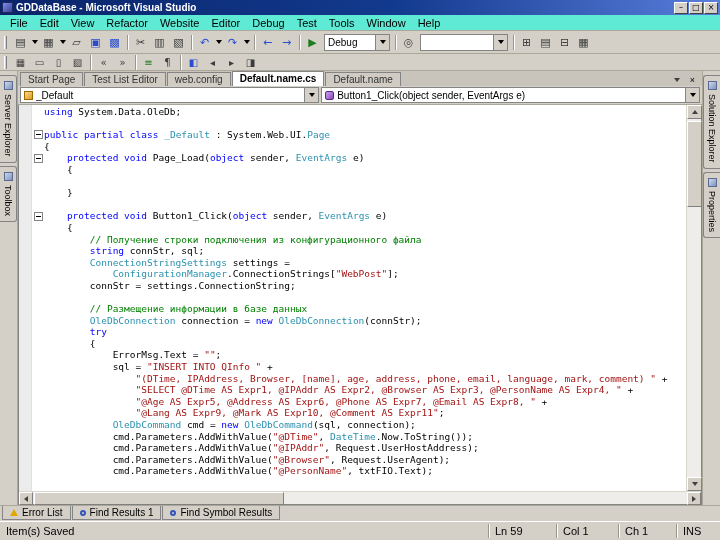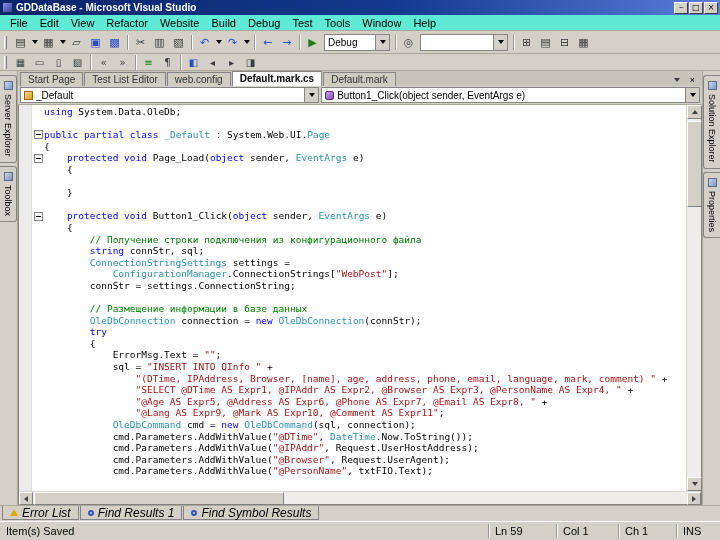--- a/index.html
+++ b/index.html
@@ -92,22 +92,22 @@
   .hscroll .sb-btn{width:14px;height:13px;}
   .hscroll .spacer{flex:1;}
   .h-thumb{position:absolute;top:0;left:15px;width:250px;height:13px;background:#d4d0c8;border:1px solid;border-color:#fff #808080 #808080 #fff;}
   .tri{width:0;height:0;}
   .tri.up{border-left:3px solid transparent;border-right:3px solid transparent;border-bottom:4px solid #404040;}
   .tri.down{border-left:3px solid transparent;border-right:3px solid transparent;border-top:4px solid #404040;}
   .tri.left{border-top:3px solid transparent;border-bottom:3px solid transparent;border-right:4px solid #404040;}
   .tri.right{border-top:3px solid transparent;border-bottom:3px solid transparent;border-left:4px solid #404040;}
   
   .bottom-tabs{height:16px;flex:none;display:flex;align-items:flex-start;gap:1px;padding-left:2px;background:#d4d0c8;border-top:1px solid #aca899;}
-  .bottom-tab{height:14px;display:flex;align-items:center;gap:4px;padding:0 7px;font-size:12px;white-space:nowrap;
-    border:1px solid #848484;border-top:none;background:#d4d0c8;font-style:italic;}
+  .bottom-tab{height:14px;display:flex;align-items:center;gap:4px;padding:0 7px;font-size:10px;white-space:nowrap;
+    border:1px solid #848484;border-top:none;background:#d4d0c8;}
   .btab-ico{flex:none;}
   .ico-warn{width:0;height:0;border-left:4px solid transparent;border-right:4px solid transparent;border-bottom:7px solid #e0a800;}
   .ico-find{width:6px;height:6px;border:2px solid #3355bb;border-radius:50%;}
   
   .statusbar{height:19px;flex:none;display:flex;align-items:center;background:#d4d0c8;border-top:1px solid #fff;padding:0 2px;font-size:11px;}
   .status-msg{flex:1;padding-left:4px;white-space:nowrap;}
   .status-field{flex:none;padding:1px 6px;border-left:1px solid #9a968f;box-shadow:inset 1px 0 0 #fff;white-space:nowrap;}
   .status-field.ln{width:68px;}
   .status-field.col{width:62px;}
   .status-field.ch{width:58px;}
@@ -127,21 +127,21 @@
       <span class="winbtn">×</span>
     </span>
   </div>
 
   <div class="menubar">
       <span class="menu-item">File</span>
       <span class="menu-item">Edit</span>
       <span class="menu-item">View</span>
       <span class="menu-item">Refactor</span>
       <span class="menu-item">Website</span>
-      <span class="menu-item">Build</span>
+      <span class="menu-item">Editor</span>
       <span class="menu-item">Debug</span>
       <span class="menu-item">Test</span>
       <span class="menu-item">Tools</span>
       <span class="menu-item">Window</span>
       <span class="menu-item">Help</span>
     </div>
 
   <div class="toolbar row1">
     <span class="grip"></span>
     <span style="display:flex;align-items:center;">
@@ -228,22 +228,22 @@
           <span class="side-label">Toolbox</span>
         </div>
       </div>
 
     <div class="center">
       <div class="doc-tabrow">
         <span class="doc-tabs">
             <span class="doc-tab">Start Page</span>
             <span class="doc-tab">Test List Editor</span>
             <span class="doc-tab">web.config</span>
-            <span class="doc-tab active">Default.mark.cs</span>
-            <span class="doc-tab">Default.mark</span>
+            <span class="doc-tab active">Default.name.cs</span>
+            <span class="doc-tab">Default.name</span>
           </span>
         <span class="tabrow-buttons">
           <span class="tabrow-btn">
               <span class="tri down"></span>
             </span>
           <span class="tabrow-btn">×</span>
         </span>
       </div>
 
       <div class="navbar">

